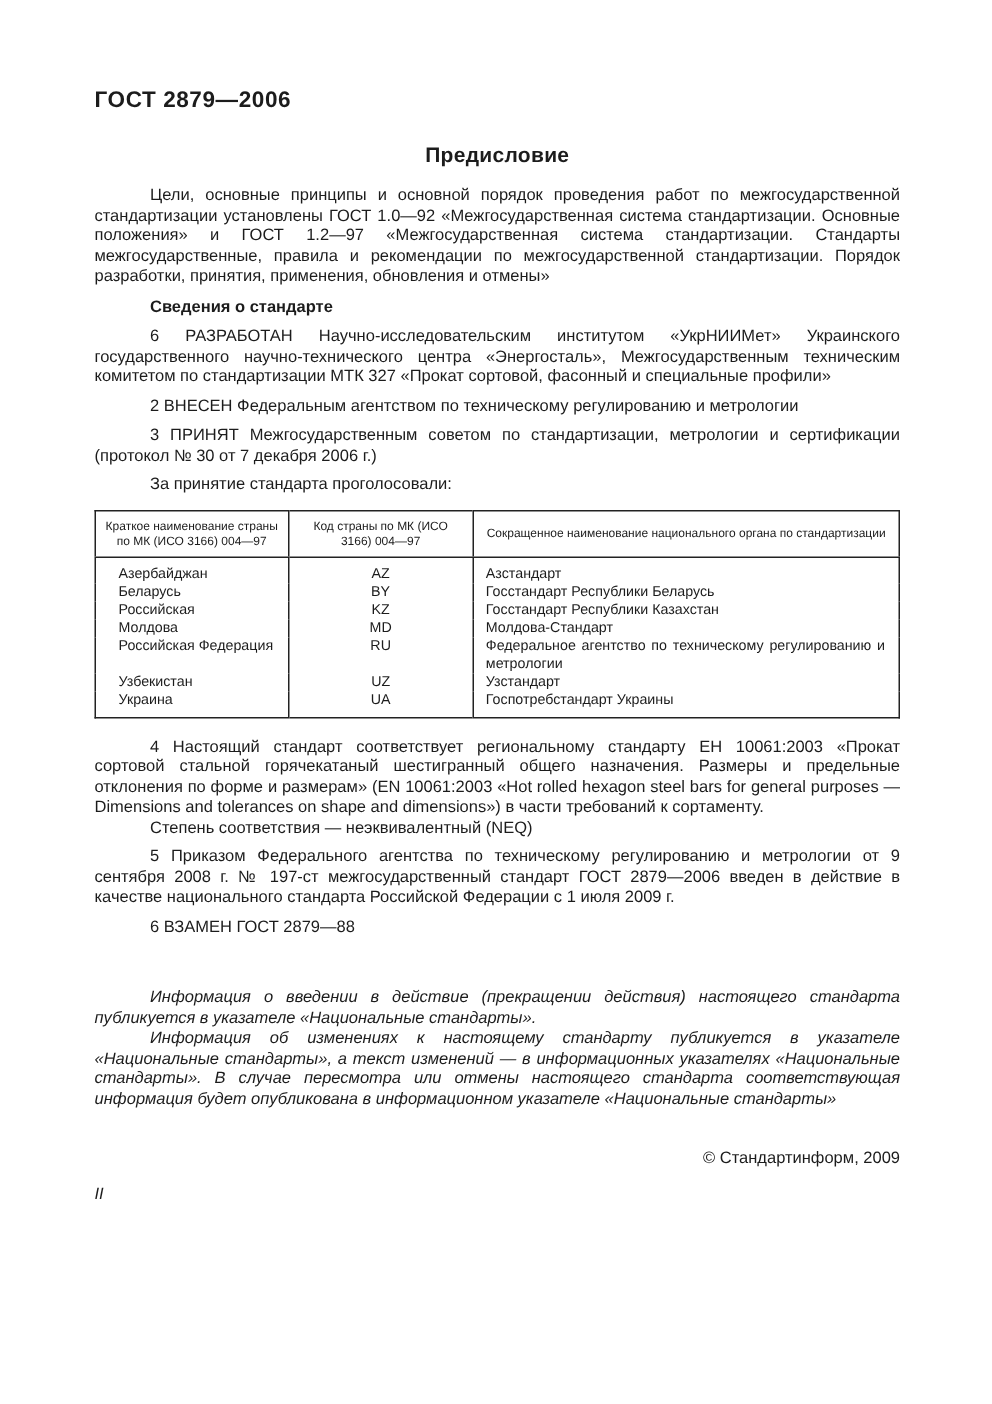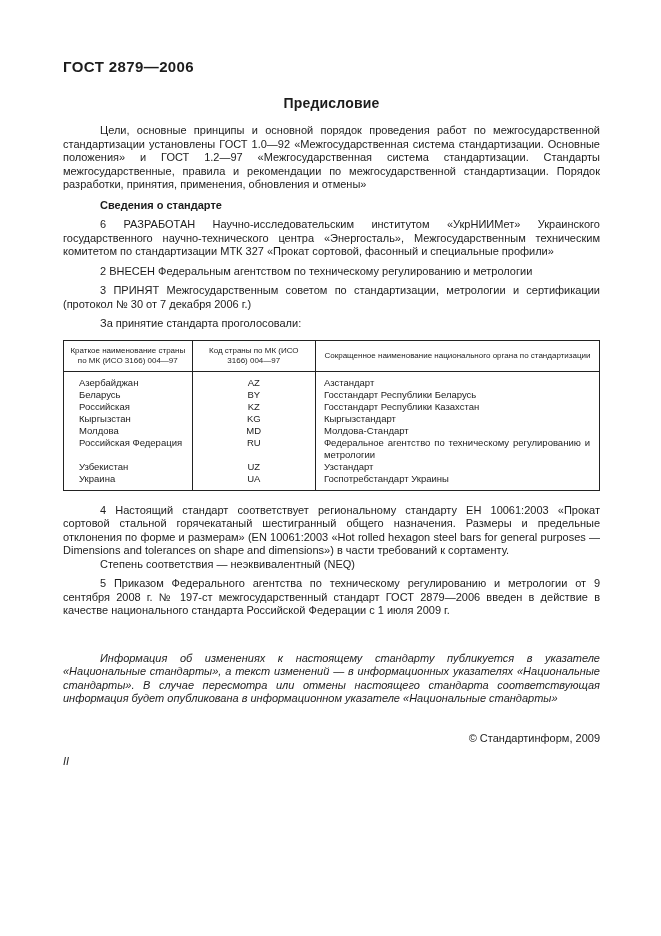--- a/index.html
+++ b/index.html
@@ -140,25 +140,20 @@
         <td>Беларусь</td>
         <td class="code">BY</td>
         <td class="org">Госстандарт Республики Беларусь</td>
       </tr>
       <tr>
         <td>Российская</td>
         <td class="code">KZ</td>
         <td class="org">Госстандарт Республики Казахстан</td>
       </tr>
       <tr>
-        <td>Кыргызстан</td>
-        <td class="code">KG</td>
-        <td class="org">Кыргызстандарт</td>
-      </tr>
-      <tr>
         <td>Молдова</td>
         <td class="code">MD</td>
         <td class="org">Молдова-Стандарт</td>
       </tr>
       <tr>
         <td>Российская Федерация</td>
         <td class="code">RU</td>
         <td class="org">Федеральное агентство по техническому регулированию и метрологии</td>
       </tr>
       <tr>
@@ -170,22 +165,24 @@
         <td>Украина</td>
         <td class="code">UA</td>
         <td class="org">Госпотребстандарт Украины</td>
       </tr>
     </tbody>
   </table>
 
   <p class="body after-table">4  Настоящий стандарт соответствует региональному стандарту ЕН 10061:2003 «Прокат сортовой стальной горячекатаный шестигранный общего назначения. Размеры и предельные отклонения по форме и размерам» (EN 10061:2003 «Hot rolled hexagon steel bars for general purposes — Dimensions and tolerances on shape and dimensions») в части требований к сортаменту.</p>
   <p class="body" style="margin-top:0;">Степень соответствия — неэквивалентный (NEQ)</p>
   <p class="body">5  Приказом Федерального агентства по техническому регулированию и метрологии от 9 сентября 2008 г. № 197-ст межгосударственный стандарт ГОСТ 2879—2006 введен в действие в качестве национального стандарта Российской Федерации с 1 июля 2009 г.</p>
+  <p class="body">6  ВЗАМЕН ГОСТ 2879—88</p>
 
   <div class="notices">
+    <p class="body" style="margin-top:0;">Информация о введении в действие (прекращении действия) настоящего стандарта публикуется в указателе «Национальные стандарты».</p>
     <p class="body" style="margin-top:0;">Информация об изменениях к настоящему стандарту публикуется в указателе «Национальные стандарты», а текст изменений — в информационных указателях «Национальные стандарты». В случае пересмотра или отмены настоящего стандарта соответствующая информация будет опубликована в информационном указателе «Национальные стандарты»</p>
   </div>
 
   <p class="body copyright">©  Стандартинформ, 2009</p>
 
 
   <p class="page-number">II</p>
 
 </div>
 

